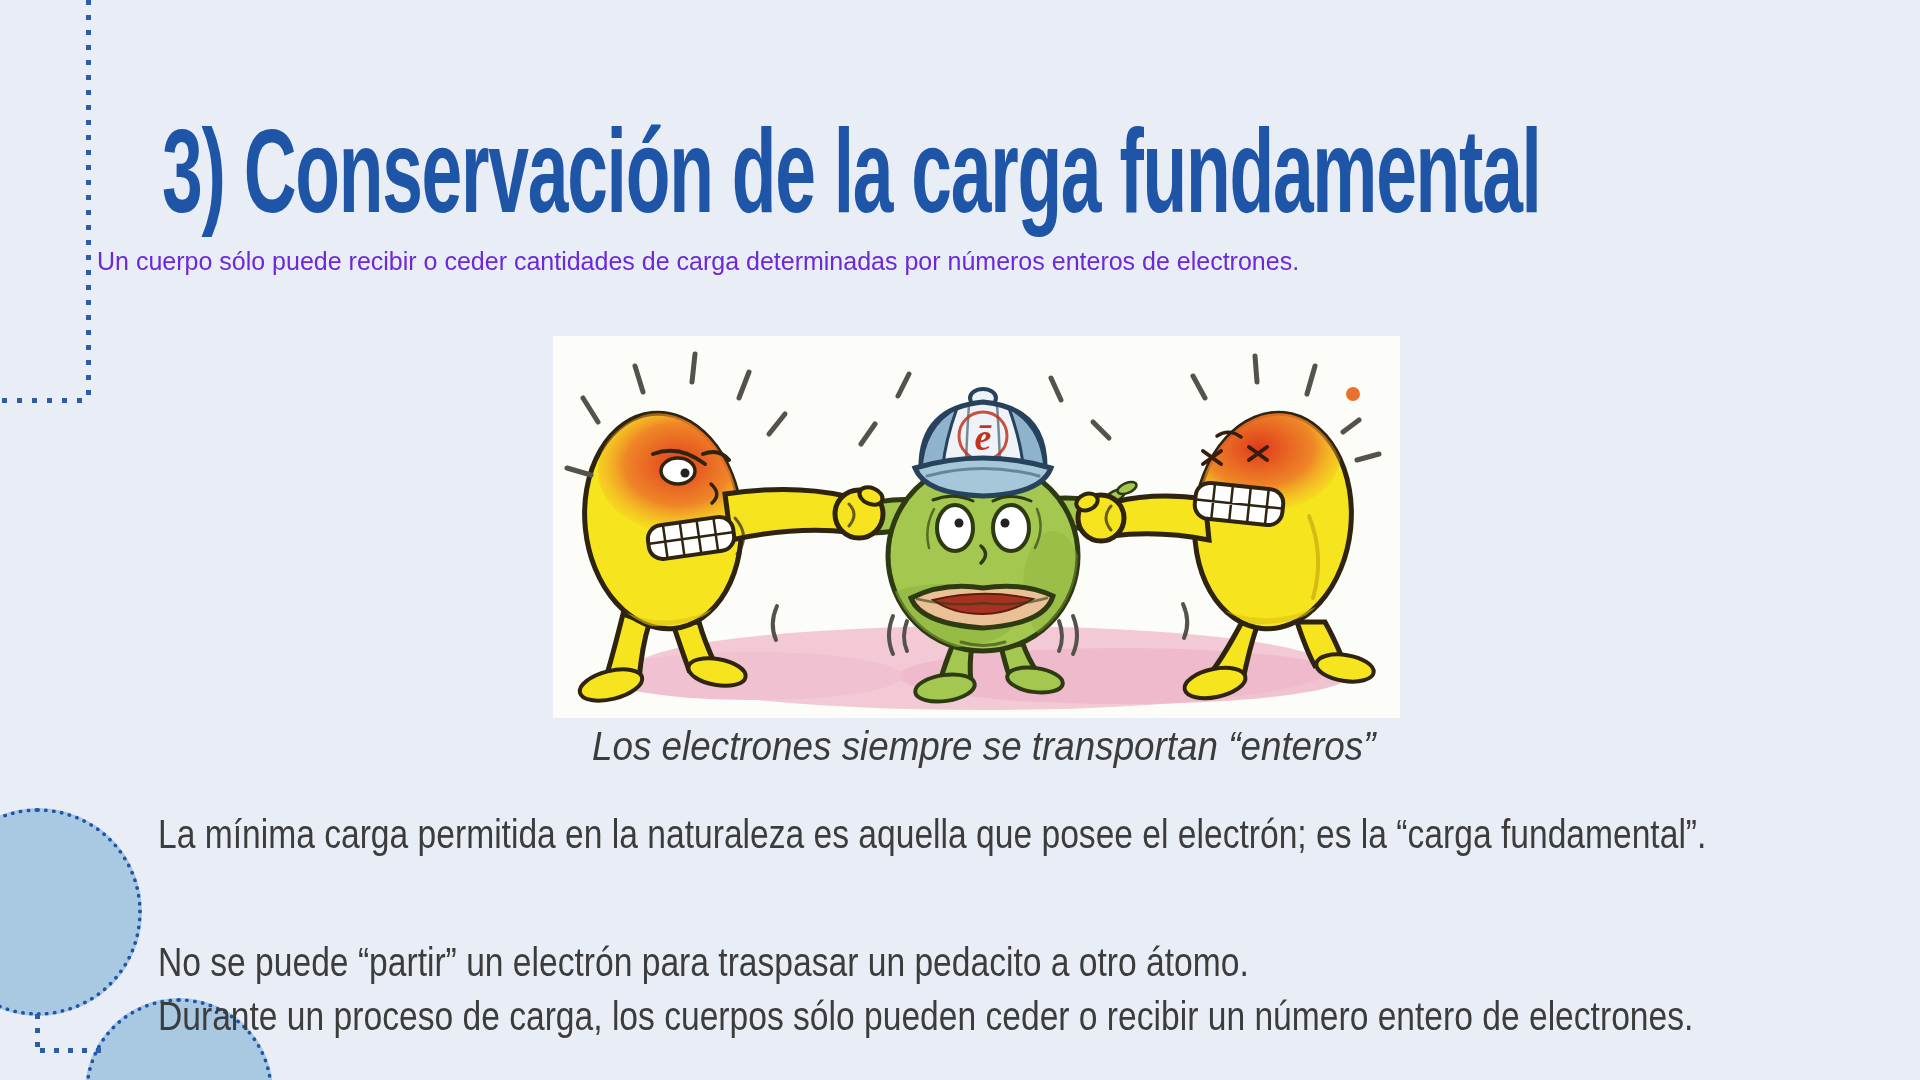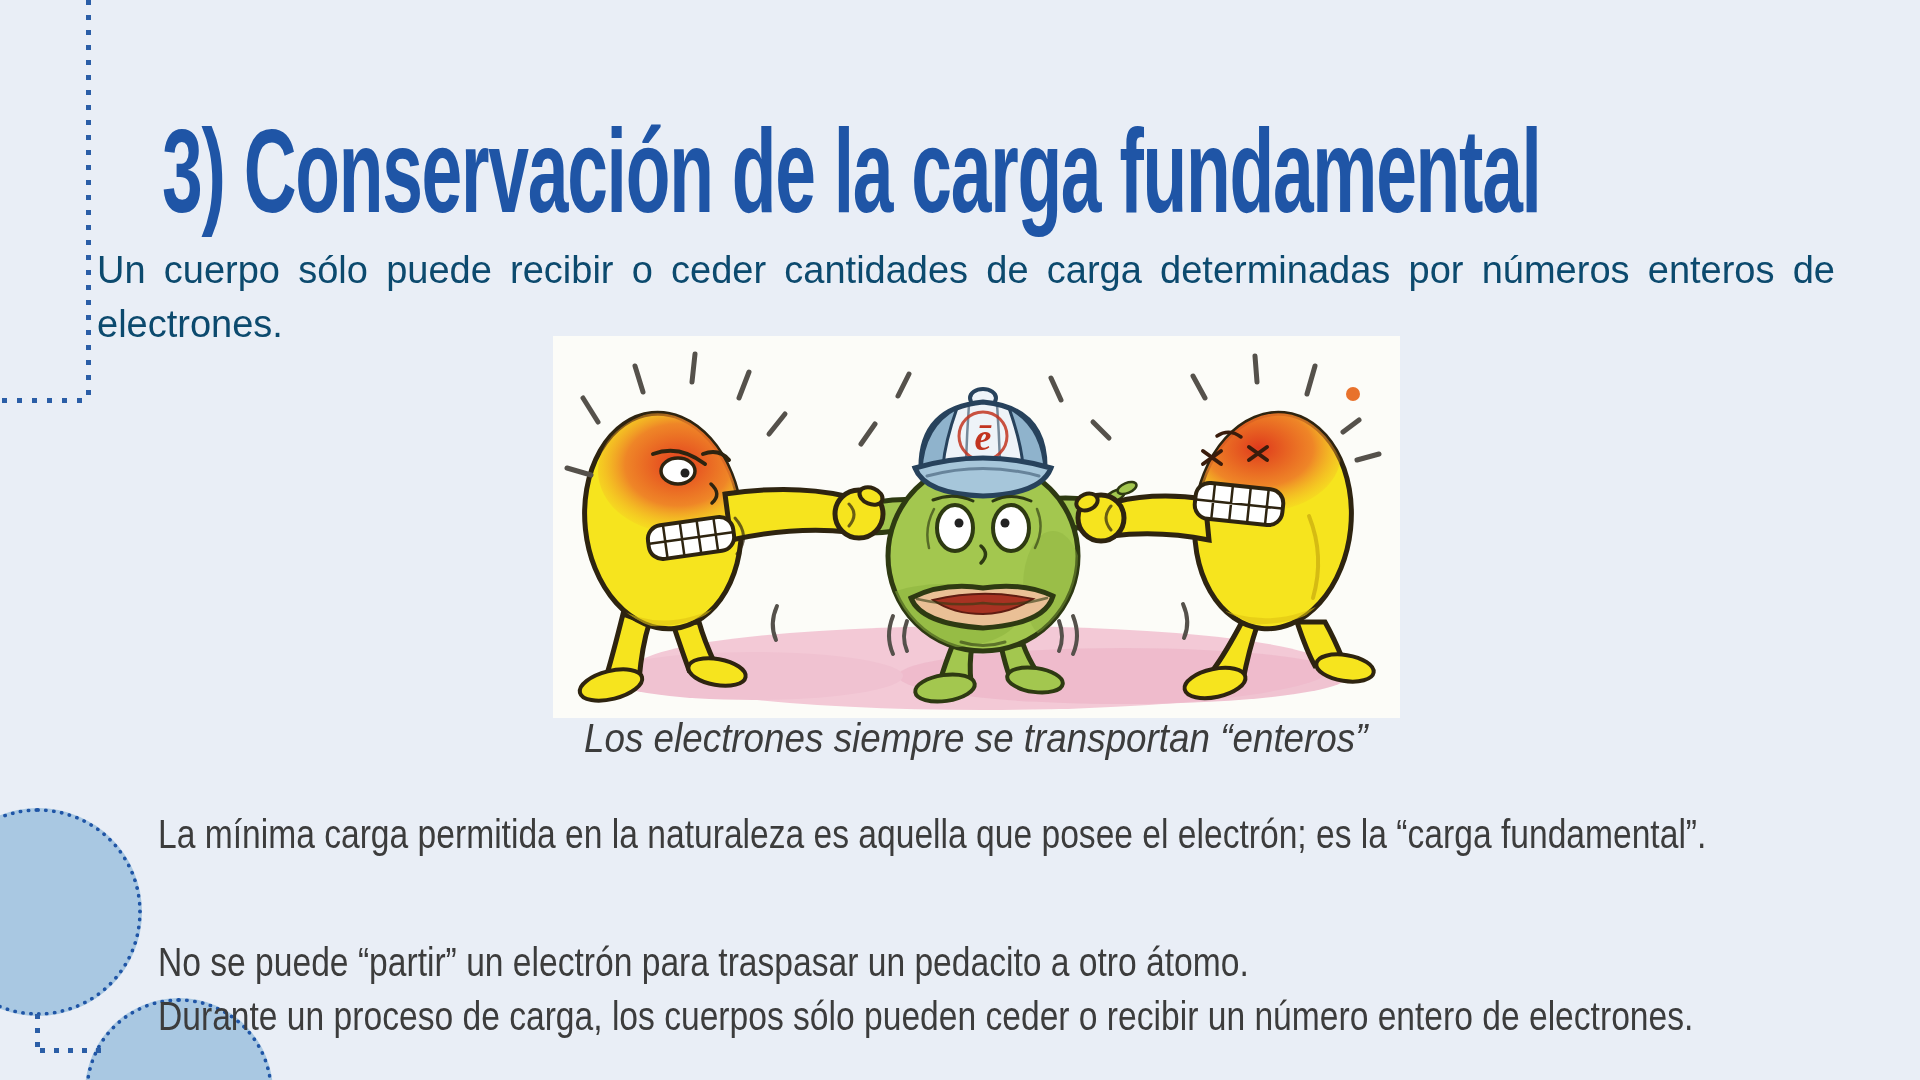--- a/index.html
+++ b/index.html
@@ -21,31 +21,31 @@
   
   .title {
     position:absolute; left:162px; top:112px; margin:0; z-index:3;
     font-size:118px; font-weight:bold; line-height:1; letter-spacing:-2px;
     color:#1f55a6; white-space:nowrap;
     transform:scaleX(0.62); transform-origin:left top;
   }
   
   .intro {
     position:absolute; left:97px; top:244px; width:1738px; margin:0; z-index:3;
-    font-size:38px; line-height:1.42; text-align:justify; color:#0c4a6e;
+    font-size:25px; line-height:1.42; text-align:justify; color:#6d28d9;
   }
   
   .figure {
     position:absolute; left:553px; top:336px; width:847px; height:382px; margin:0;
     background:#fcfcf8; z-index:2;
   }
   .figure svg { display:block; width:847px; height:382px; }
   
   .caption {
-    position:absolute; left:376px; top:716px; width:1200px; margin:0; z-index:3;
+    position:absolute; left:376px; top:716px; width:1200px; margin:8px; z-index:3;
     font-size:40px; font-style:italic; color:#3c3c3c;
     text-align:center; white-space:nowrap;
   }
   .caption > span { display:inline-block; transform:scaleX(0.92); transform-origin:center top; }
   
   .point {
     position:absolute; left:158px; margin:0; z-index:3;
     font-size:40px; color:#3c3c3c; white-space:nowrap;
   }
   .point > span { display:inline-block; transform:scaleX(0.84); transform-origin:left top; }

